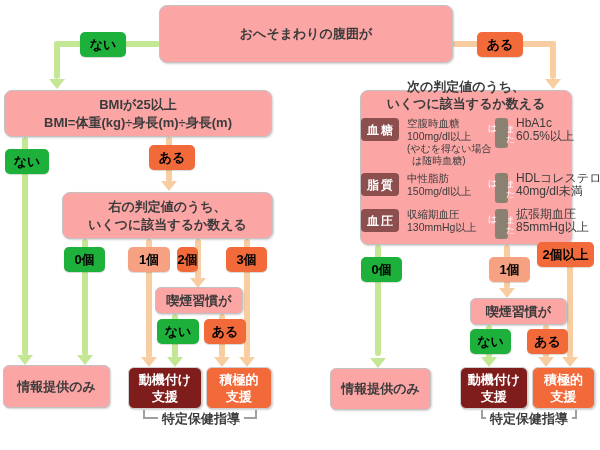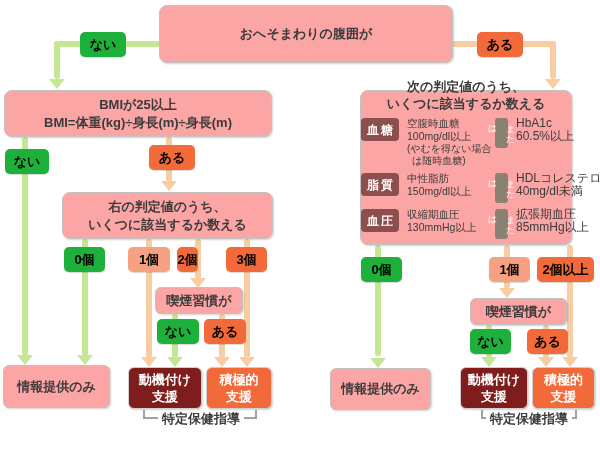--- a/index.html
+++ b/index.html
@@ -195,21 +195,21 @@
           <div>拡張期血圧</div>
           <div>85mmHg以上</div>
         </div>
       </div>
 
     </div>
   </div>
 
   <div class="badge green" style="left:361px;top:257px;width:41px;height:25px;">0個</div>
   <div class="badge salmon" style="left:489px;top:257px;width:41px;height:25px;">1個</div>
-  <div class="badge orange" style="left:537px;top:257px;width:57px;height:25px;">2個以上</div>
+  <div class="badge orange" style="left:537px;top:242px;width:57px;height:25px;">2個以上</div>
 
   <div class="box" style="left:470px;top:298px;width:97px;height:27px;border-radius:6px;">
     <div>喫煙習慣が</div>
   </div>
   <div class="badge green" style="left:470px;top:329px;width:41px;height:25px;">ない</div>
   <div class="badge orange" style="left:527px;top:329px;width:41px;height:25px;">ある</div>
 
   <div class="box" style="left:330px;top:368px;width:101px;height:42px;border-radius:6px;">
     <div>情報提供のみ</div>
   </div>

